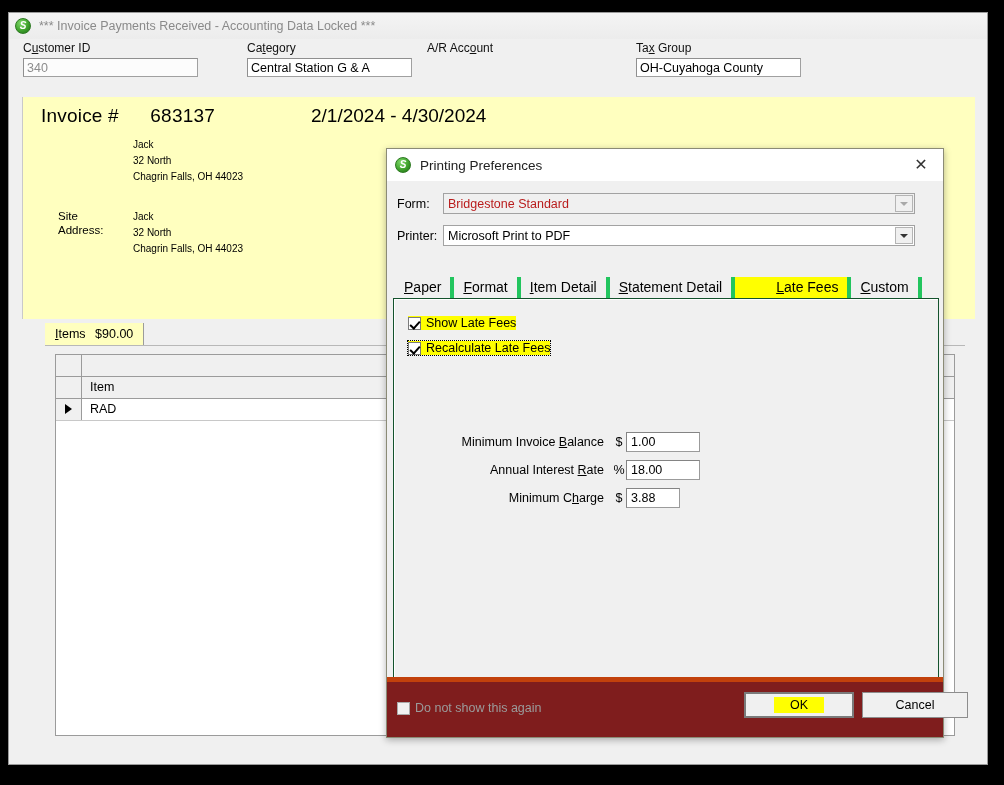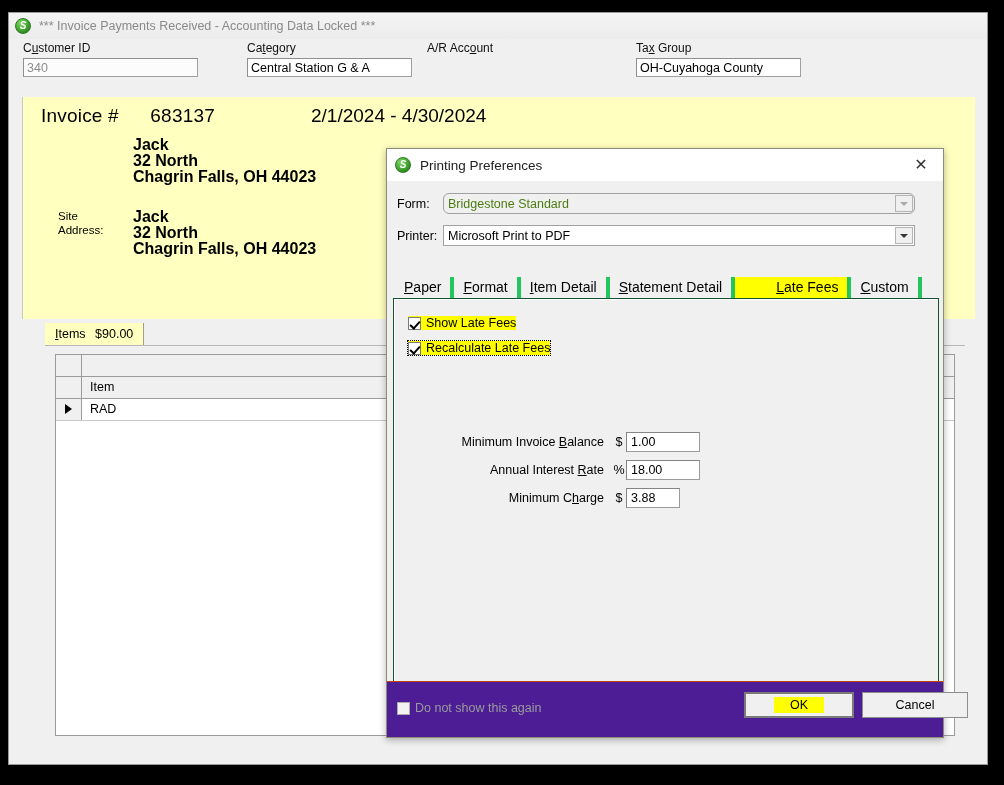--- a/index.html
+++ b/index.html
@@ -147,22 +147,22 @@
   }
   .invoice-num { margin-left: 26px; }
   .invoice-dates {
     position: absolute;
     left: 288px; top: 8px;
     font-size: 19px;
     white-space: nowrap;
   }
   .addr-block {
     position: absolute;
-    font-weight: bold;
-    font-size: 16px;
+    font-weight: normal;
+    font-size: 10px;
     line-height: 16px;
     white-space: nowrap;
   }
   .site-label {
     position: absolute;
     font-size: 11.5px;
     line-height: 14px;
     white-space: nowrap;
   }
 
@@ -313,21 +313,21 @@
     position: relative;
     height: 21px;
     background: #fff;
     border: 1px solid #a2a2a2;
     box-sizing: border-box;
     font-size: 12.5px;
     padding: 3px 22px 0 4px;
     white-space: nowrap;
     overflow: hidden;
   }
-  .combo.disabled { background: #f0f0f0; color: #4d7c0f; border-radius: 6px; }
+  .combo.disabled { background: #f0f0f0; color: #b91c1c; }
   .combo-arrow {
     position: absolute;
     right: 1px; top: 1px;
     width: 18px; height: 17px;
     background: #f0f0f0;
     border: 1px solid #b4b4b4;
     box-sizing: border-box;
     display: flex; align-items: center; justify-content: center;
   }
   .combo-arrow i {
@@ -452,22 +452,22 @@
     background:
       linear-gradient(to right, #e24a4a 0 3px, transparent 3px 4px, #4aa04a 4px 7px, transparent 7px 8px, #d4c23a 8px 11px);
   }
 
   
   .dlg-footer {
     position: absolute;
     left: 0; bottom: 0;
     width: 100%;
     height: 55px;
-    background: #4c1d95;
-    border-top: 1px solid #c2410c;
+    background: #7f1d1d;
+    border-top: 5px solid #c2410c;
   }
   .donotshow {
     position: absolute;
     left: 10px; top: 19px;
     display: flex;
     align-items: center;
   }
   .donotshow .chk-label { color: #9b9b9b; }
   .btn {
     position: absolute;

